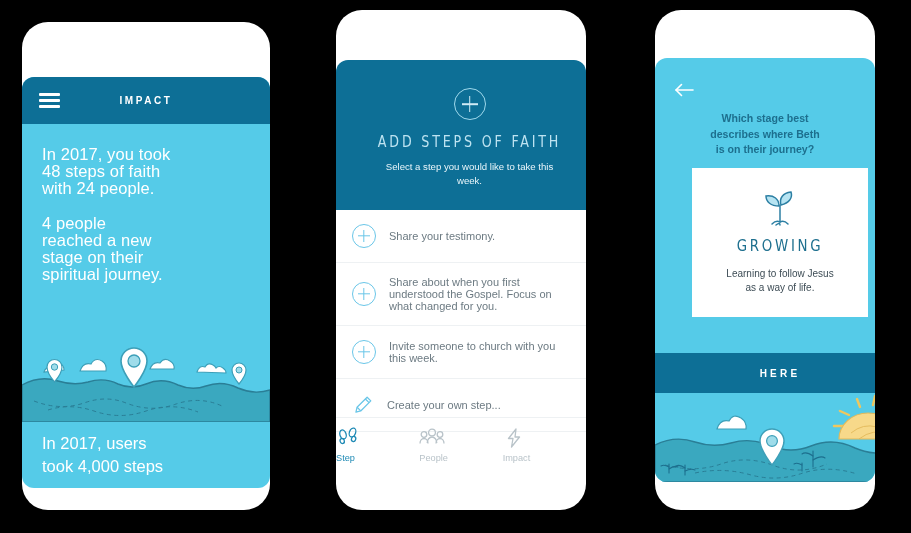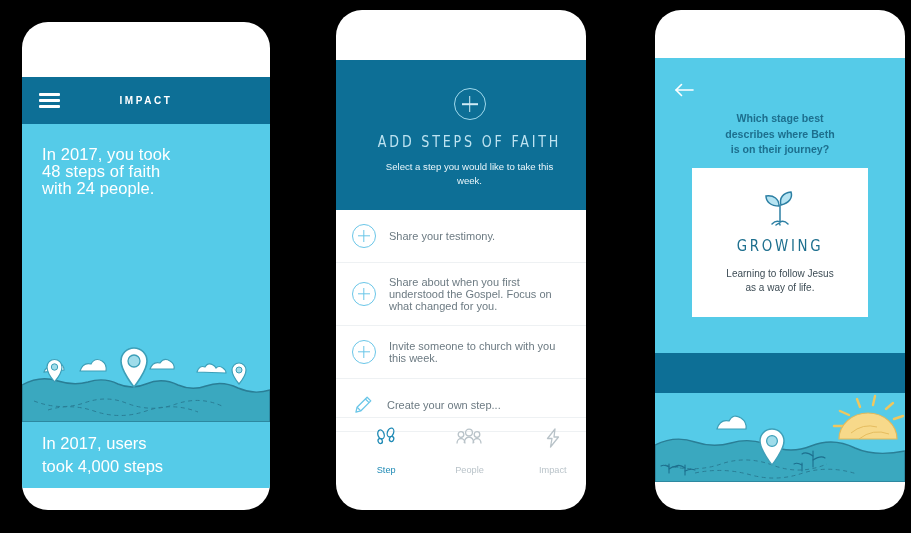--- a/index.html
+++ b/index.html
@@ -25,27 +25,28 @@
   
   .phone {
     position: absolute;
     background: #ffffff;
     border-radius: 26px;
     overflow: hidden;
     box-shadow: 0 0 0 1px rgba(0,0,0,0.08);
   }
   #phone-1 { left: 22px;  top: 22px;  width: 248px; height: 488px; }
   #phone-2 { left: 336px; top: 10px;  width: 250px; height: 500px; }
-  #phone-3 { left: 655px; top: 10px;  width: 250px; height: 500px; }
+  #phone-3 { left: 655px; top: 10px;  width: 220px; height: 500px; }
 
   .screen {
     position: absolute;
     left: 0;
     right: 0;
     overflow: hidden;
+    border-radius: 12px;
   }
   #screen-1 { top: 55px;  height: 411px; background: #55cbe8; }
   #screen-2 { top: 50px;  height: 420px; background: #ffffff; }
   #screen-3 { top: 48px;  height: 424px; background: #55cbe8; }
 
   
   .topbar {
     height: 47px;
     background: #0d6f96;
     display: flex;
@@ -195,25 +196,24 @@
     left: 0; right: 0;
     bottom: 0;
     height: 62px;
     border-top: 1px solid #eef1f3;
     display: flex;
   }
   .tab {
     flex: 1;
     display: flex;
     flex-direction: column;
-    align-items: center;
+    align-items: flex-start;
     justify-content: flex-start;
     padding-top: 9px;
-    gap: 16px;
-    padding-left: 17px;
+    gap: 4px;
   }
   .tab-label { font-size: 9.2px; }
   .tab.active .tab-label { color: #1f8ab5; }
   .tab .tab-label { color: #b9c3c9; }
 
   
   .back-arrow {
     position: absolute;
     left: 18px;
     top: 24px;
@@ -303,20 +303,24 @@
             <span></span>
             <span></span>
         </div>
         <div class="topbar-title">IMPACT</div>
       </div>
 
       <div class="impact-body">
         <p class="impact-p">In 2017, you took
 48 steps of faith
 with 24 people.</p>
+        <p class="impact-p">4 people
+reached a new
+stage on their
+spiritual journey.</p>
       </div>
 
       <svg class="landscape1" viewBox="0 0 248 105" preserveAspectRatio="none">
         <rect x="0" y="0" width="248" height="105" fill="#55cbe8"></rect>
 
         <g fill="#ffffff" stroke="#3d9fb8" stroke-width="1.1">
           <path d="M22 55 q2-6 8-5 q2-5 8-3 q4 1 4 6 z"></path>
           <path d="M58 54 q3-9 11-7 q4-7 11-3 q5 3 4 10 z"></path>
           <path d="M128 52 q3-8 10-6 q4-6 10-2 q5 3 4 8 z"></path>
           <path d="M175 55 q2-7 8-5 q3-5 8-2 q2 1 3 3 q3-3 7 0 q3 2 3 5 z"></path>
@@ -442,20 +446,21 @@
               <path d="M18 37 q4-3 4 0"></path>
             </g>
           </svg>
           <div class="card-title">GROWING</div>
           <div class="card-desc">Learning to follow Jesus
 as a way of life.</div>
         </div>
       </div>
 
       <div class="here-band"></div>
+      <div class="here-btn">HERE</div>
 
       <svg class="landscape3" viewBox="0 0 250 89" preserveAspectRatio="none">
         <rect x="0" y="0" width="250" height="89" fill="#55cbe8"></rect>
 
         <g>
           <g stroke="#f0c75e" stroke-width="2.4" stroke-linecap="round">
             <path d="M205 14 l-3 -8"></path>
               <path d="M218 12 l2 -9"></path>
               <path d="M231 16 l7 -6"></path>
             <path d="M239 26 l9 -3"></path>

